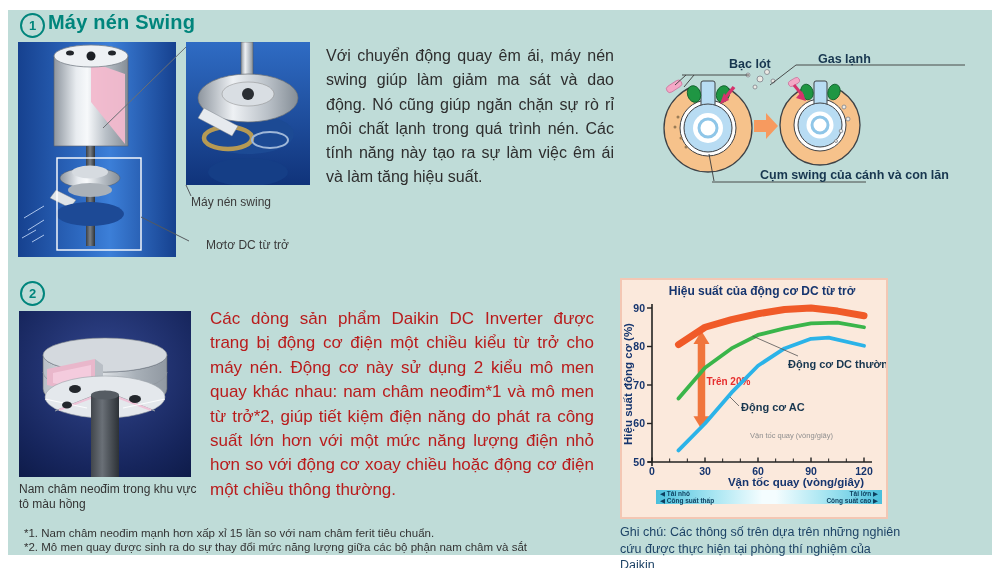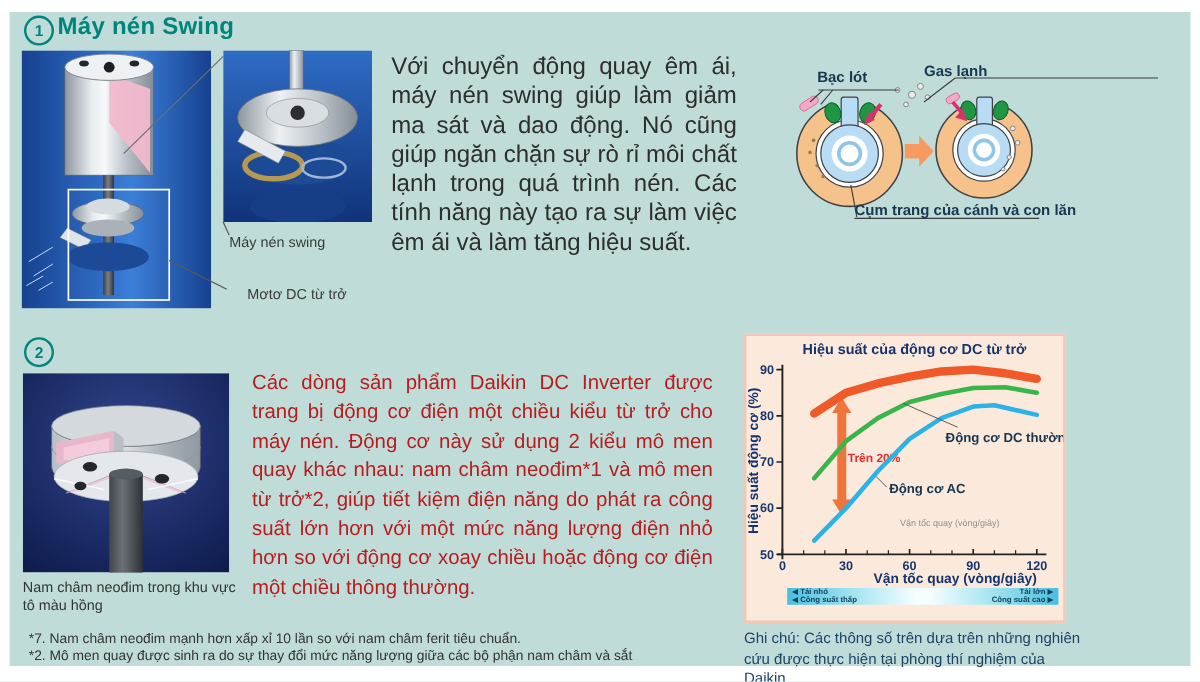--- a/index.html
+++ b/index.html
@@ -9,24 +9,24 @@
   }
   .panel{position:absolute;left:8px;top:10px;width:984px;height:545px;background:#bfdcd8;}
   .abs{position:absolute;}
   
   .sec-circle{
     position:absolute;width:21px;height:21px;border:2px solid #00857c;border-radius:50%;
     color:#00857c;font-weight:bold;font-size:13px;line-height:21px;text-align:center;background:transparent;
   }
   .sec-title{position:absolute;color:#00857c;font-weight:bold;font-size:20px;letter-spacing:.2px;}
   
-  .para{position:absolute;color:#2e2e2e;font-size:20px;line-height:24.3px;text-align:justify;}
+  .para{position:absolute;color:#2e2e2e;font-size:16px;line-height:24.3px;text-align:justify;}
   .para2{position:absolute;color:#b91c1c;font-size:17px;line-height:24.4px;text-align:justify;}
   .photo-label{position:absolute;color:#3a3a3a;font-size:12px;}
-  .navy-label{position:absolute;color:#17364f;font-weight:bold;font-size:12.5px;white-space:nowrap;}
+  .navy-label{position:absolute;color:#17364f;font-weight:bold;font-size:12.5px;white-space:nowrap;margin-left:48px;}
   .diagram-caption{position:absolute;color:#1d4366;font-size:13.5px;line-height:17.6px;text-align:justify;}
   .photo-caption{position:absolute;color:#333;font-size:12px;line-height:14.5px;}
   .footnotes{position:absolute;color:#333;font-size:11.5px;line-height:13.5px;}
   .note{position:absolute;color:#1d4366;font-size:12.5px;line-height:16.5px;}
   
   .chart-panel{position:absolute;left:620px;top:278px;width:268px;height:241px;
     background:#fbe9dc;border:2px solid #f3c7b4;box-sizing:border-box;}
   .ct-title{font-weight:bold;font-size:12px;fill:#16356e;}
   .ct-tick{font-weight:bold;font-size:10.5px;fill:#16356e;}
   .ct-axis{font-weight:bold;font-size:11.5px;fill:#16356e;}
@@ -174,21 +174,21 @@
     <line x1="38" y1="30" x2="27" y2="40" stroke="#3b3b3b" stroke-width="0.9"></line>
     <line x1="46" y1="30" x2="36" y2="42" stroke="#3b3b3b" stroke-width="0.9"></line>
     <line x1="148" y1="20" x2="122" y2="40" stroke="#3b3b3b" stroke-width="0.9"></line>
     <line x1="148" y1="20" x2="317" y2="20" stroke="#3b3b3b" stroke-width="0.9"></line>
     <line x1="64" y1="137" x2="218" y2="137" stroke="#3b3b3b" stroke-width="0.9"></line>
     <line x1="66" y1="136" x2="61" y2="109" stroke="#3b3b3b" stroke-width="0.9"></line>
   </svg>
 
   <div class="navy-label" style="left:673px;top:47px;">Bạc lót</div>
   <div class="navy-label" style="left:762px;top:42px;">Gas lạnh</div>
-  <div class="navy-label" style="left:704px;top:158px;">Cụm trang của cánh và con lăn</div>
+  <div class="navy-label" style="left:704px;top:158px;">Cụm swing của cánh và con lăn</div>
 
 
   <div class="sec-circle" style="left:12px;top:271px;">2</div>
 
   <svg class="abs" style="left:11px;top:301px;" width="172" height="166" viewBox="0 0 172 166">
     <defs>
       <radialGradient id="bg3" cx="0.5" cy="0.35" r="0.85">
         <stop offset="0" stop-color="#33478f"></stop>
           <stop offset="0.72" stop-color="#16255c"></stop>
         <stop offset="1" stop-color="#0d1a47"></stop>
@@ -286,17 +286,17 @@
       <div class="grad-col right">
         <span>Tải lớn ▶</span>
         <span>Công suất cao ▶</span>
       </div>
     </div>
   </div>
 
   <div class="note" style="left:612px;top:514px;width:282px;">Ghi chú: Các thông số trên dựa trên những nghiên cứu được thực hiện tại phòng thí nghiệm của Daikin</div>
 
   <div class="footnotes" style="left:16px;top:517px;width:560px;">
-    <div>*7. Nam châm neođim mạnh hơn xấp xỉ 10 lần so với nam châm ferit tiêu chuẩn.</div>
+    <div>*1. Nam châm neođim mạnh hơn xấp xỉ 15 lần so với nam châm ferit tiêu chuẩn.</div>
     <div>*2. Mô men quay được sinh ra do sự thay đổi mức năng lượng giữa các bộ phận nam châm và sắt</div>
   </div>
 
 </div>
 
 </body></html>

